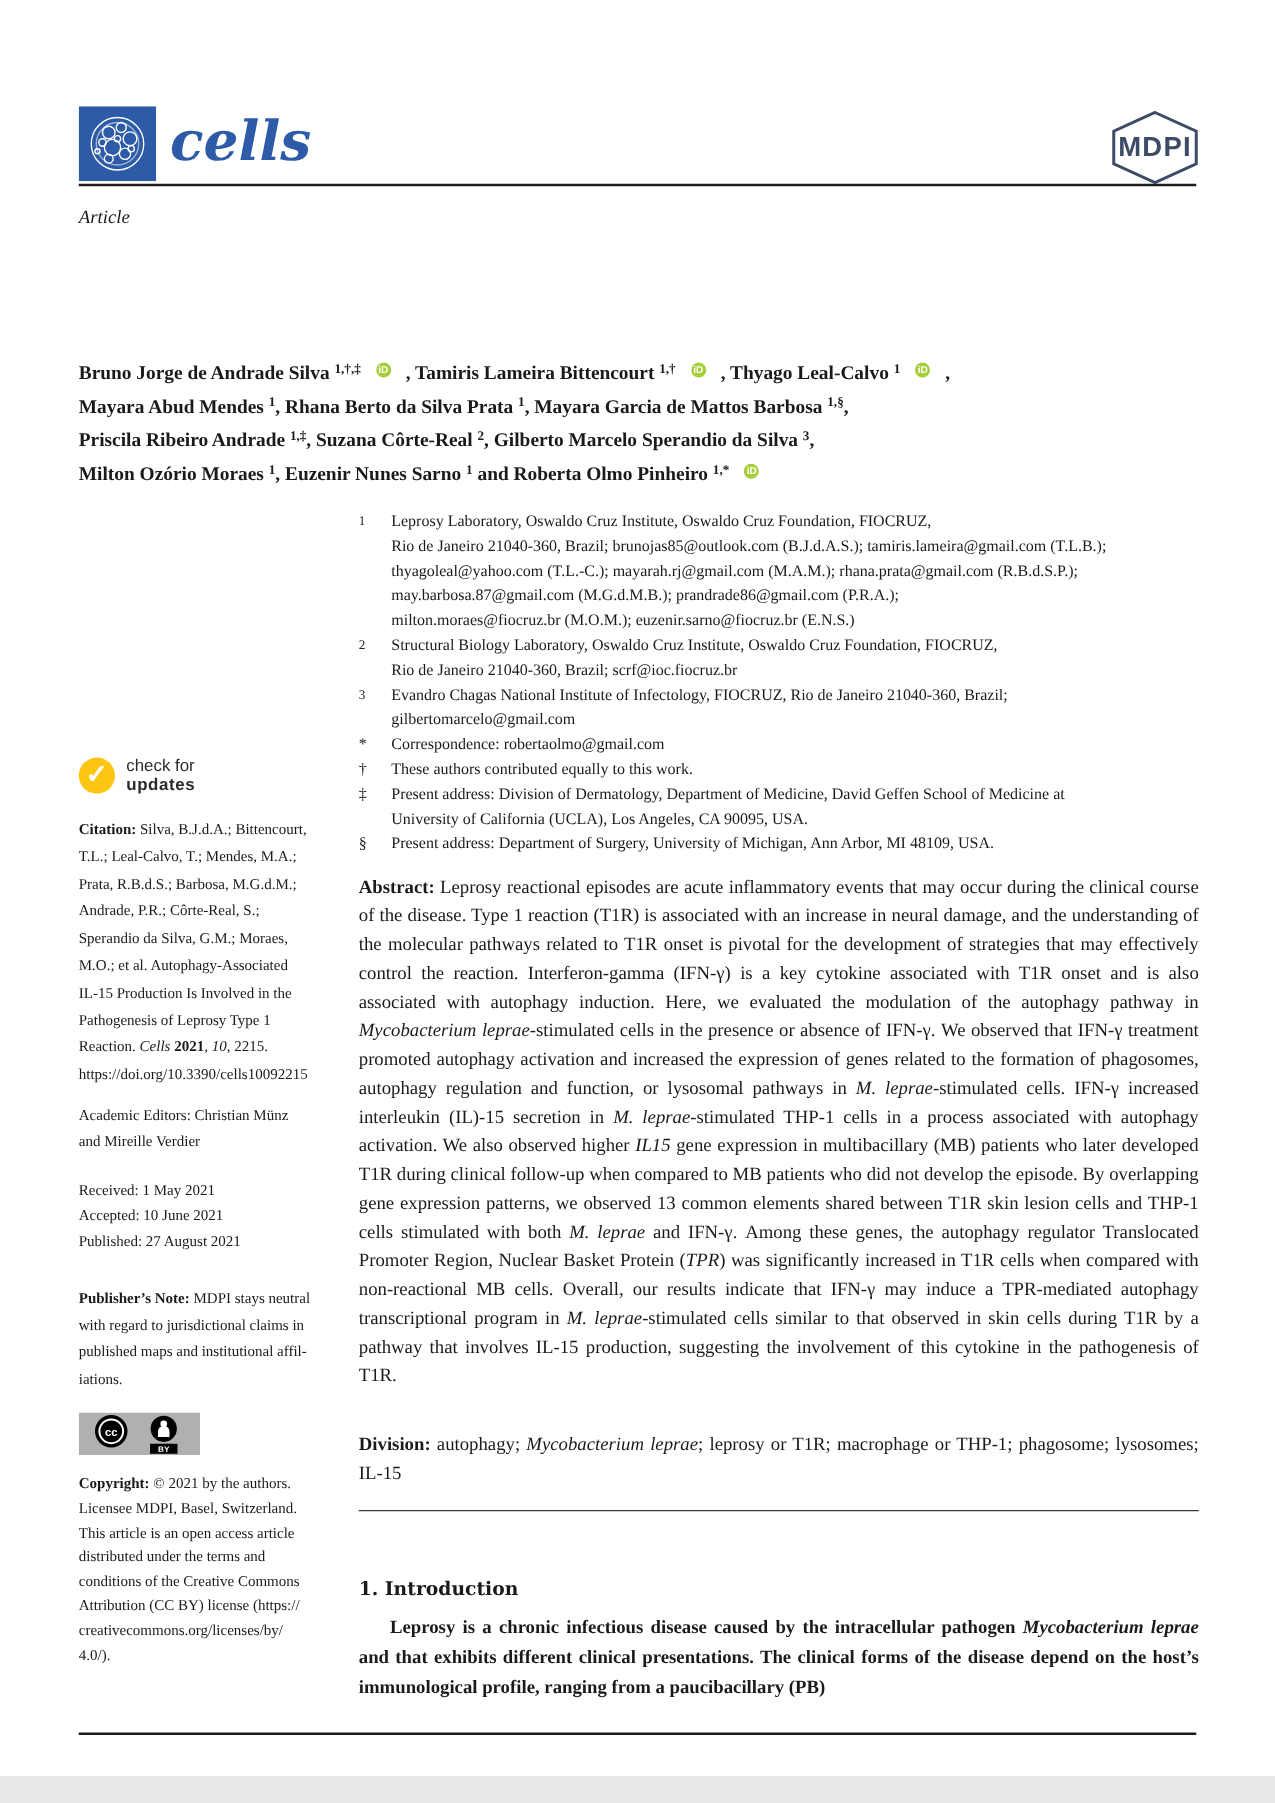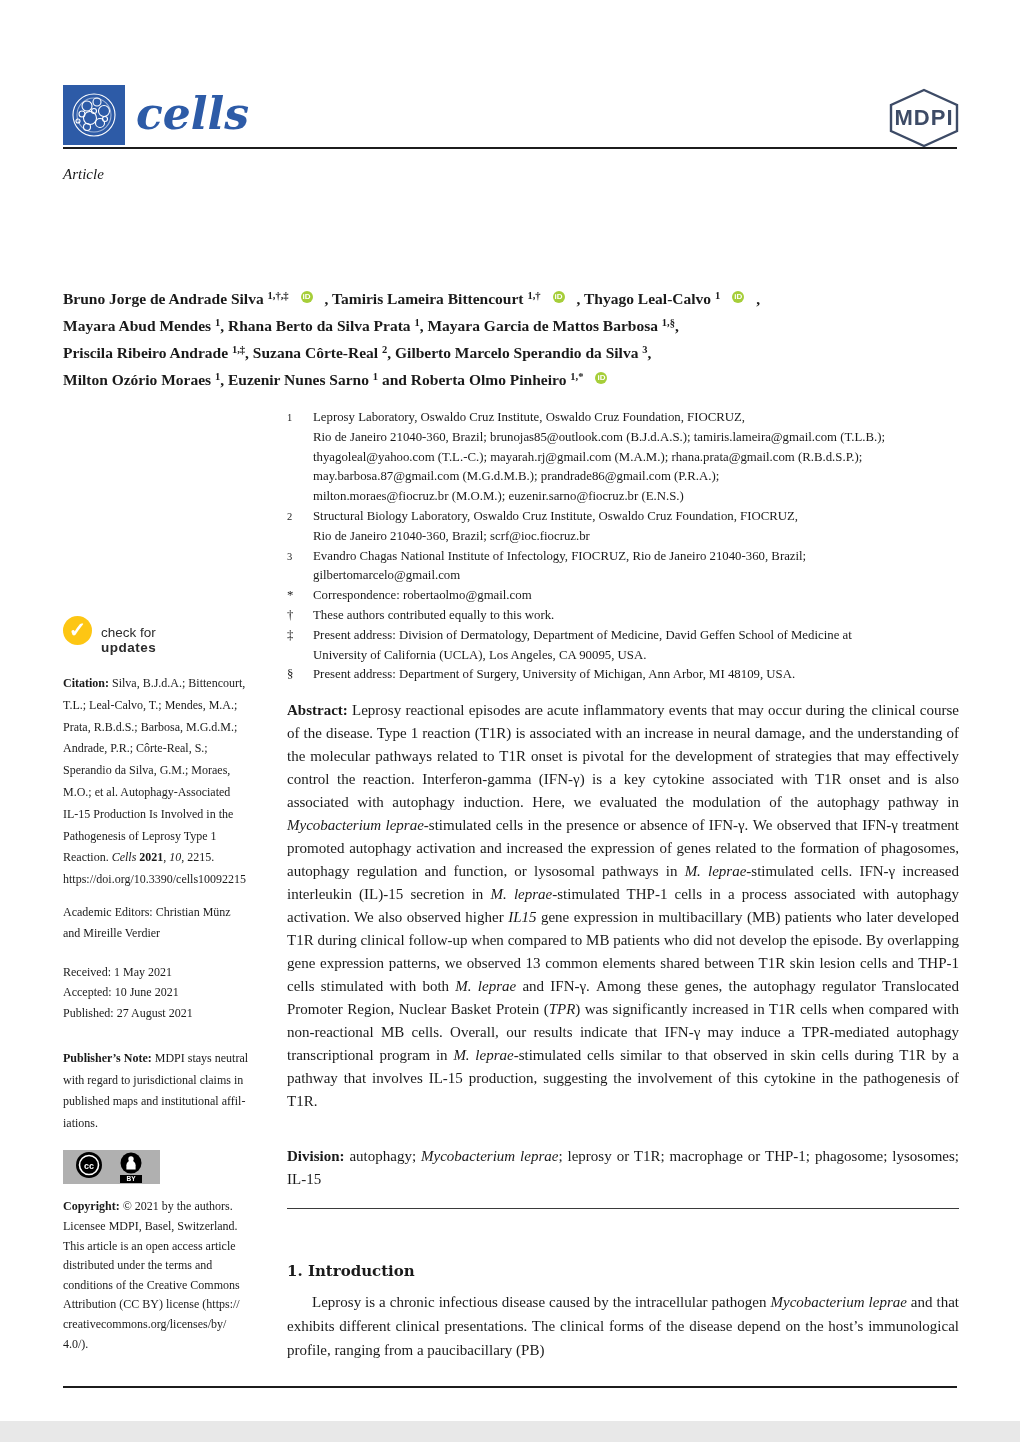--- a/index.html
+++ b/index.html
@@ -37,21 +37,21 @@
   .kw-rule{margin-top:17px;height:1px;background:#3a3a3a;}
   .intro-heading{margin-top:53px;font-family:"DejaVu Serif",serif;font-weight:bold;font-size:15px;}
   .intro-para{margin-top:10px;font-size:15px;line-height:24px;text-align:justify;text-indent:25px;}
   
   .sidebar{position:absolute;left:63px;top:605px;width:212px;font-size:12px;}
   .badge{display:flex;align-items:center;gap:9px;cursor:pointer;}
   .badge-circle{width:29px;height:29px;border-radius:50%;background:#fdc613;position:relative;flex:0 0 29px;}
   .badge-circle::after{content:"✓";position:absolute;left:0;top:0;width:29px;height:29px;
                        color:#fff;font-size:21px;line-height:28px;text-align:center;font-weight:bold;
                        font-family:"Liberation Sans",sans-serif;}
-  .badge-text{font-family:"Liberation Sans",sans-serif;font-size:13.5px;line-height:15px;color:#2b2b2b;margin-top:20px;}
+  .badge-text{font-family:"Liberation Sans",sans-serif;font-size:13.5px;line-height:15px;color:#2b2b2b;}
   .badge-text .row2{font-weight:bold;letter-spacing:0.5px;}
   .citation{margin-top:18px;line-height:21.8px;white-space:pre-line;}
   .editors{margin-top:11px;line-height:21px;white-space:pre-line;}
   .dates{margin-top:18px;line-height:20.5px;}
   .pubnote{margin-top:25px;line-height:21.5px;white-space:pre-line;}
   .ccbadge{margin-top:16px;width:97px;height:34px;}
   .copyright{margin-top:13px;line-height:19.6px;white-space:pre-line;}
   
   .footer-rule{position:absolute;left:63px;top:1386px;width:894px;height:2px;background:#1c1c1c;}
   .footer{position:absolute;left:63px;top:1396px;width:894px;display:flex;
@@ -135,21 +135,21 @@
       <div class="affil-row">
         <span class="affil-marker">§</span>
         <span class="affil-text">Present address: Department of Surgery, University of Michigan, Ann Arbor, MI 48109, USA.</span>
       </div>
     </div>
 
     <p class="abstract" style="margin:0;margin-top:14px;"><span class="b">Abstract: </span><span>Leprosy reactional episodes are acute inflammatory events that may occur during the clinical course of the disease. Type 1 reaction (T1R) is associated with an increase in neural damage, and the understanding of the molecular pathways related to T1R onset is pivotal for the development of strategies that may effectively control the reaction. Interferon-gamma (IFN-γ) is a key cytokine associated with T1R onset and is also associated with autophagy induction. Here, we evaluated the modulation of the autophagy pathway in </span><span class="i">Mycobacterium leprae</span><span>-stimulated cells in the presence or absence of IFN-γ. We observed that IFN-γ treatment promoted autophagy activation and increased the expression of genes related to the formation of phagosomes, autophagy regulation and function, or lysosomal pathways in </span><span class="i">M. leprae</span><span>-stimulated cells. IFN-γ increased interleukin (IL)-15 secretion in </span><span class="i">M. leprae</span><span>-stimulated THP-1 cells in a process associated with autophagy activation. We also observed higher </span><span class="i">IL15</span><span> gene expression in multibacillary (MB) patients who later developed T1R during clinical follow-up when compared to MB patients who did not develop the episode. By overlapping gene expression patterns, we observed 13 common elements shared between T1R skin lesion cells and THP-1 cells stimulated with both </span><span class="i">M. leprae</span><span> and IFN-γ. Among these genes, the autophagy regulator Translocated Promoter Region, Nuclear Basket Protein (</span><span class="i">TPR</span><span>) was significantly increased in T1R cells when compared with non-reactional MB cells. Overall, our results indicate that IFN-γ may induce a TPR-mediated autophagy transcriptional program in </span><span class="i">M. leprae</span><span>-stimulated cells similar to that observed in skin cells during T1R by a pathway that involves IL-15 production, suggesting the involvement of this cytokine in the pathogenesis of T1R.</span></p>
     <p class="keywords" style="margin:0;margin-top:32px;"><span class="b">Division: </span><span>autophagy; </span><span class="i">Mycobacterium leprae</span><span>; leprosy or T1R; macrophage or THP-1; phagosome; lysosomes; IL-15</span></p>
     <div class="kw-rule"></div>
     <div class="intro-heading">1. Introduction</div>
-    <p class="intro-para" style="margin:0;margin-top:10px;"><span>Leprosy is a chronic infectious disease caused by the intracellular pathogen </span><span class="i">Mycobacterium leprae</span><span> and that exhibits different clinical presentations. The clinical forms of the disease depend on the host’s immunological profile, ranging from a paucibacillary (PB)</span></p>
+    <p class="intro-para" style="margin:0;margin-top:10px;font-weight:bold;"><span>Leprosy is a chronic infectious disease caused by the intracellular pathogen </span><span class="i">Mycobacterium leprae</span><span> and that exhibits different clinical presentations. The clinical forms of the disease depend on the host’s immunological profile, ranging from a paucibacillary (PB)</span></p>
   </div>
 
   <div class="sidebar">
     <div class="badge">
       <span class="badge-circle"></span>
       <span class="badge-text">
         <span>check for</span><br>
         <span class="row2">updates</span>
       </span>
     </div>

